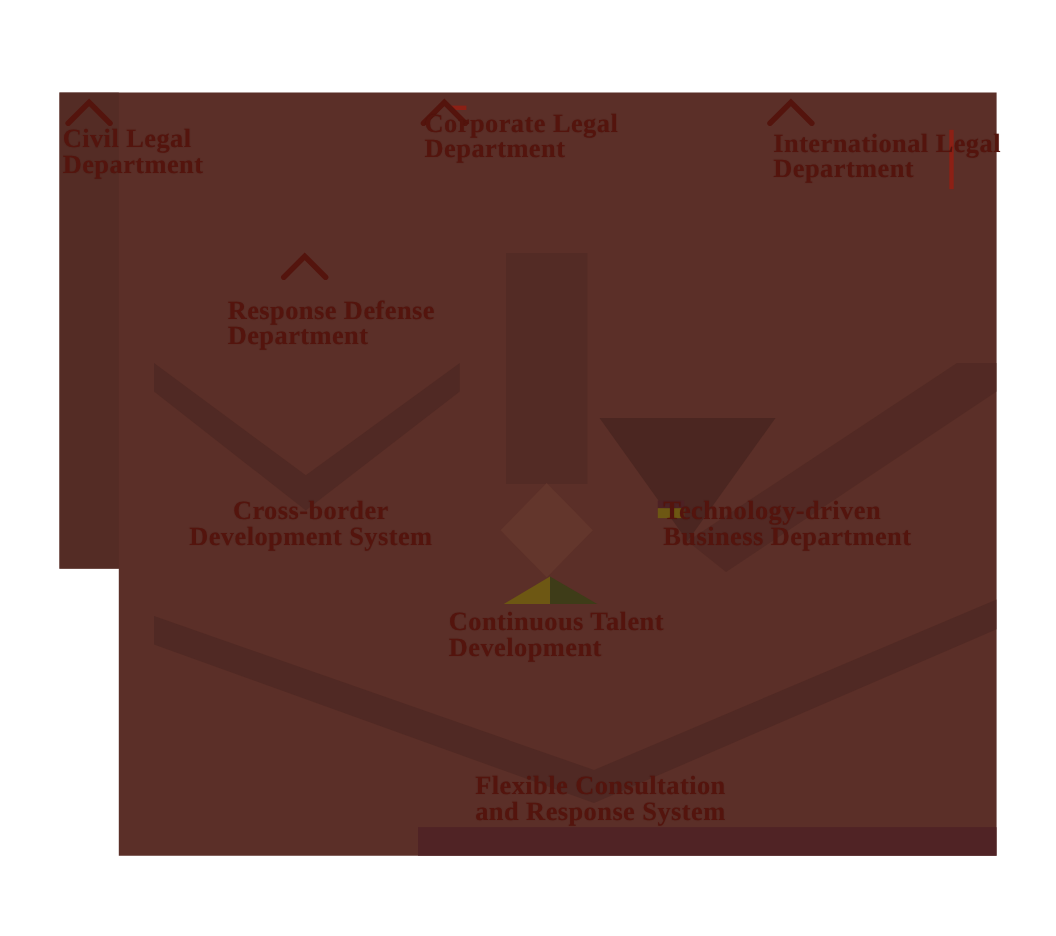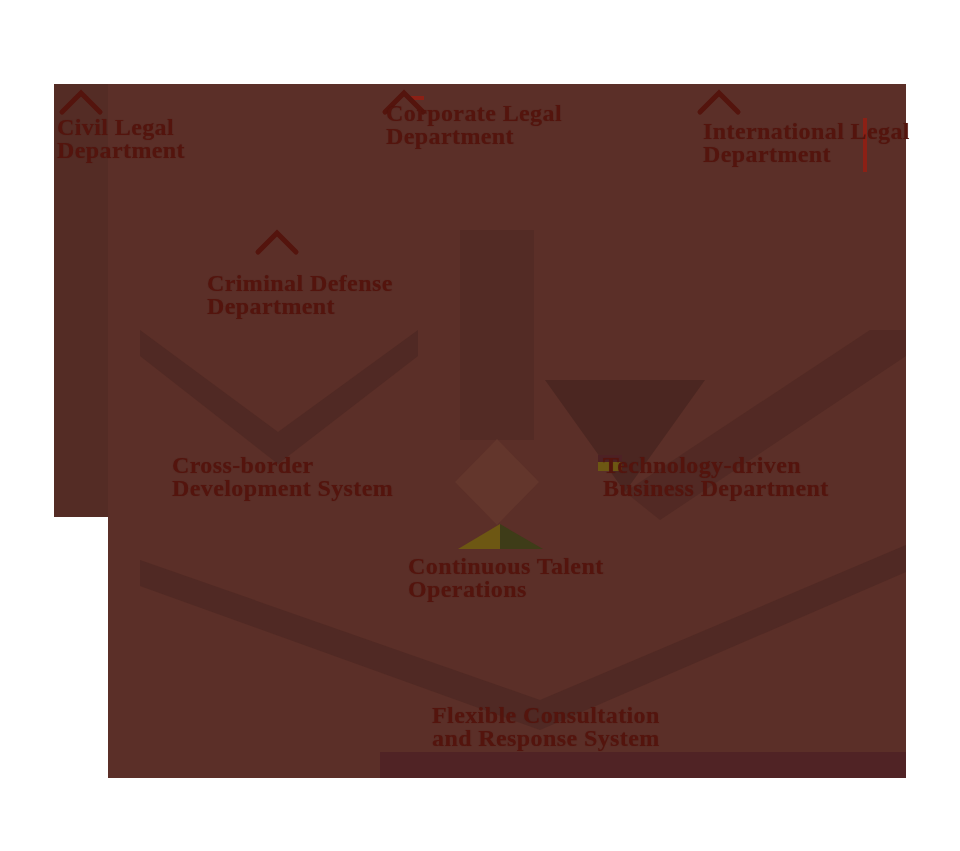--- a/index.html
+++ b/index.html
@@ -71,37 +71,37 @@
     <span>Corporate Legal</span>
     <span>Department</span>
   </div>
 
   <div class="node" style="left:703px;top:120px;">
     <span>International Legal</span>
     <span>Department</span>
   </div>
 
   <div class="node" style="left:207px;top:272px;">
-    <span>Criminal Defense</span>
+    <span>Response Defense</span>
     <span>Department</span>
   </div>
 
-  <div class="node" style="left:172px;top:454px;">
+  <div class="node" style="left:172px;top:454px;text-align:center;">
     <span>Cross-border</span>
     <span>Development System</span>
   </div>
 
   <div class="node" style="left:603px;top:454px;">
     <span>Technology-driven</span>
     <span>Business Department</span>
   </div>
 
   <div class="node" style="left:408px;top:555px;">
     <span>Continuous Talent</span>
-    <span>Operations</span>
+    <span>Development</span>
   </div>
 
   <div class="node" style="left:395px;top:704px;margin-left:37px;">
     <span>Flexible Consultation</span>
     <span>and Response System</span>
   </div>
 
 </div>
 
 </body></html>

